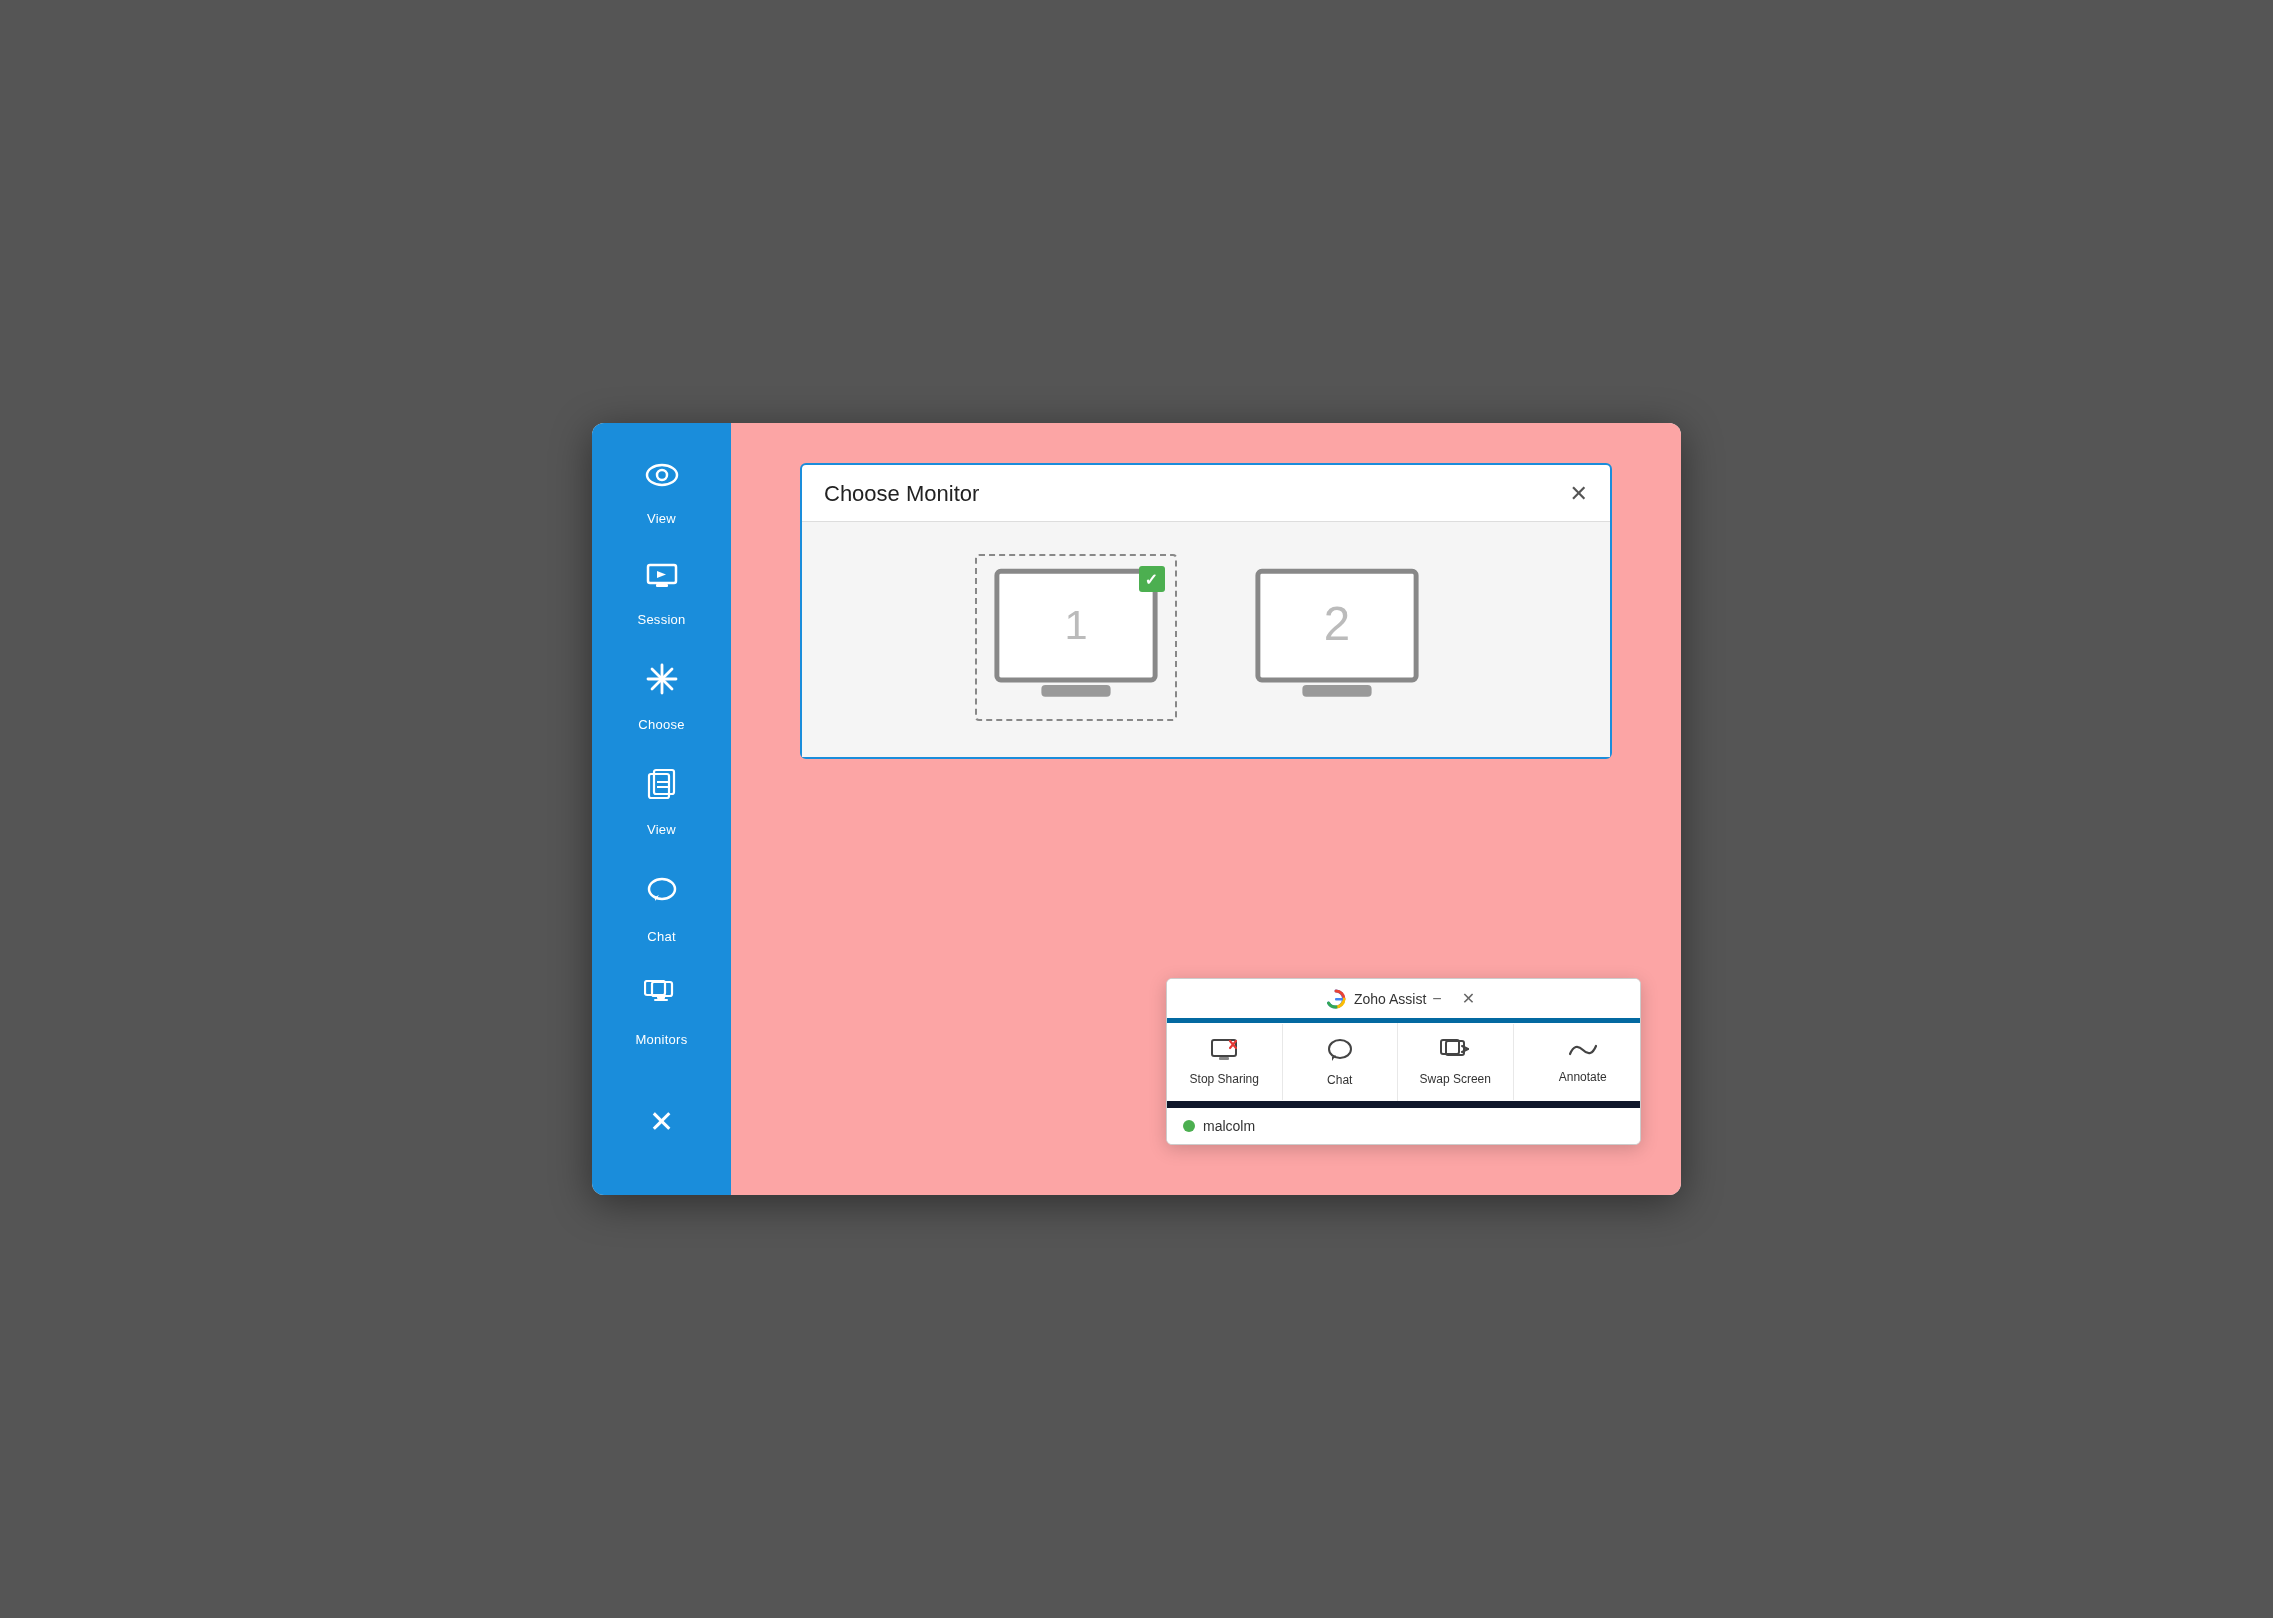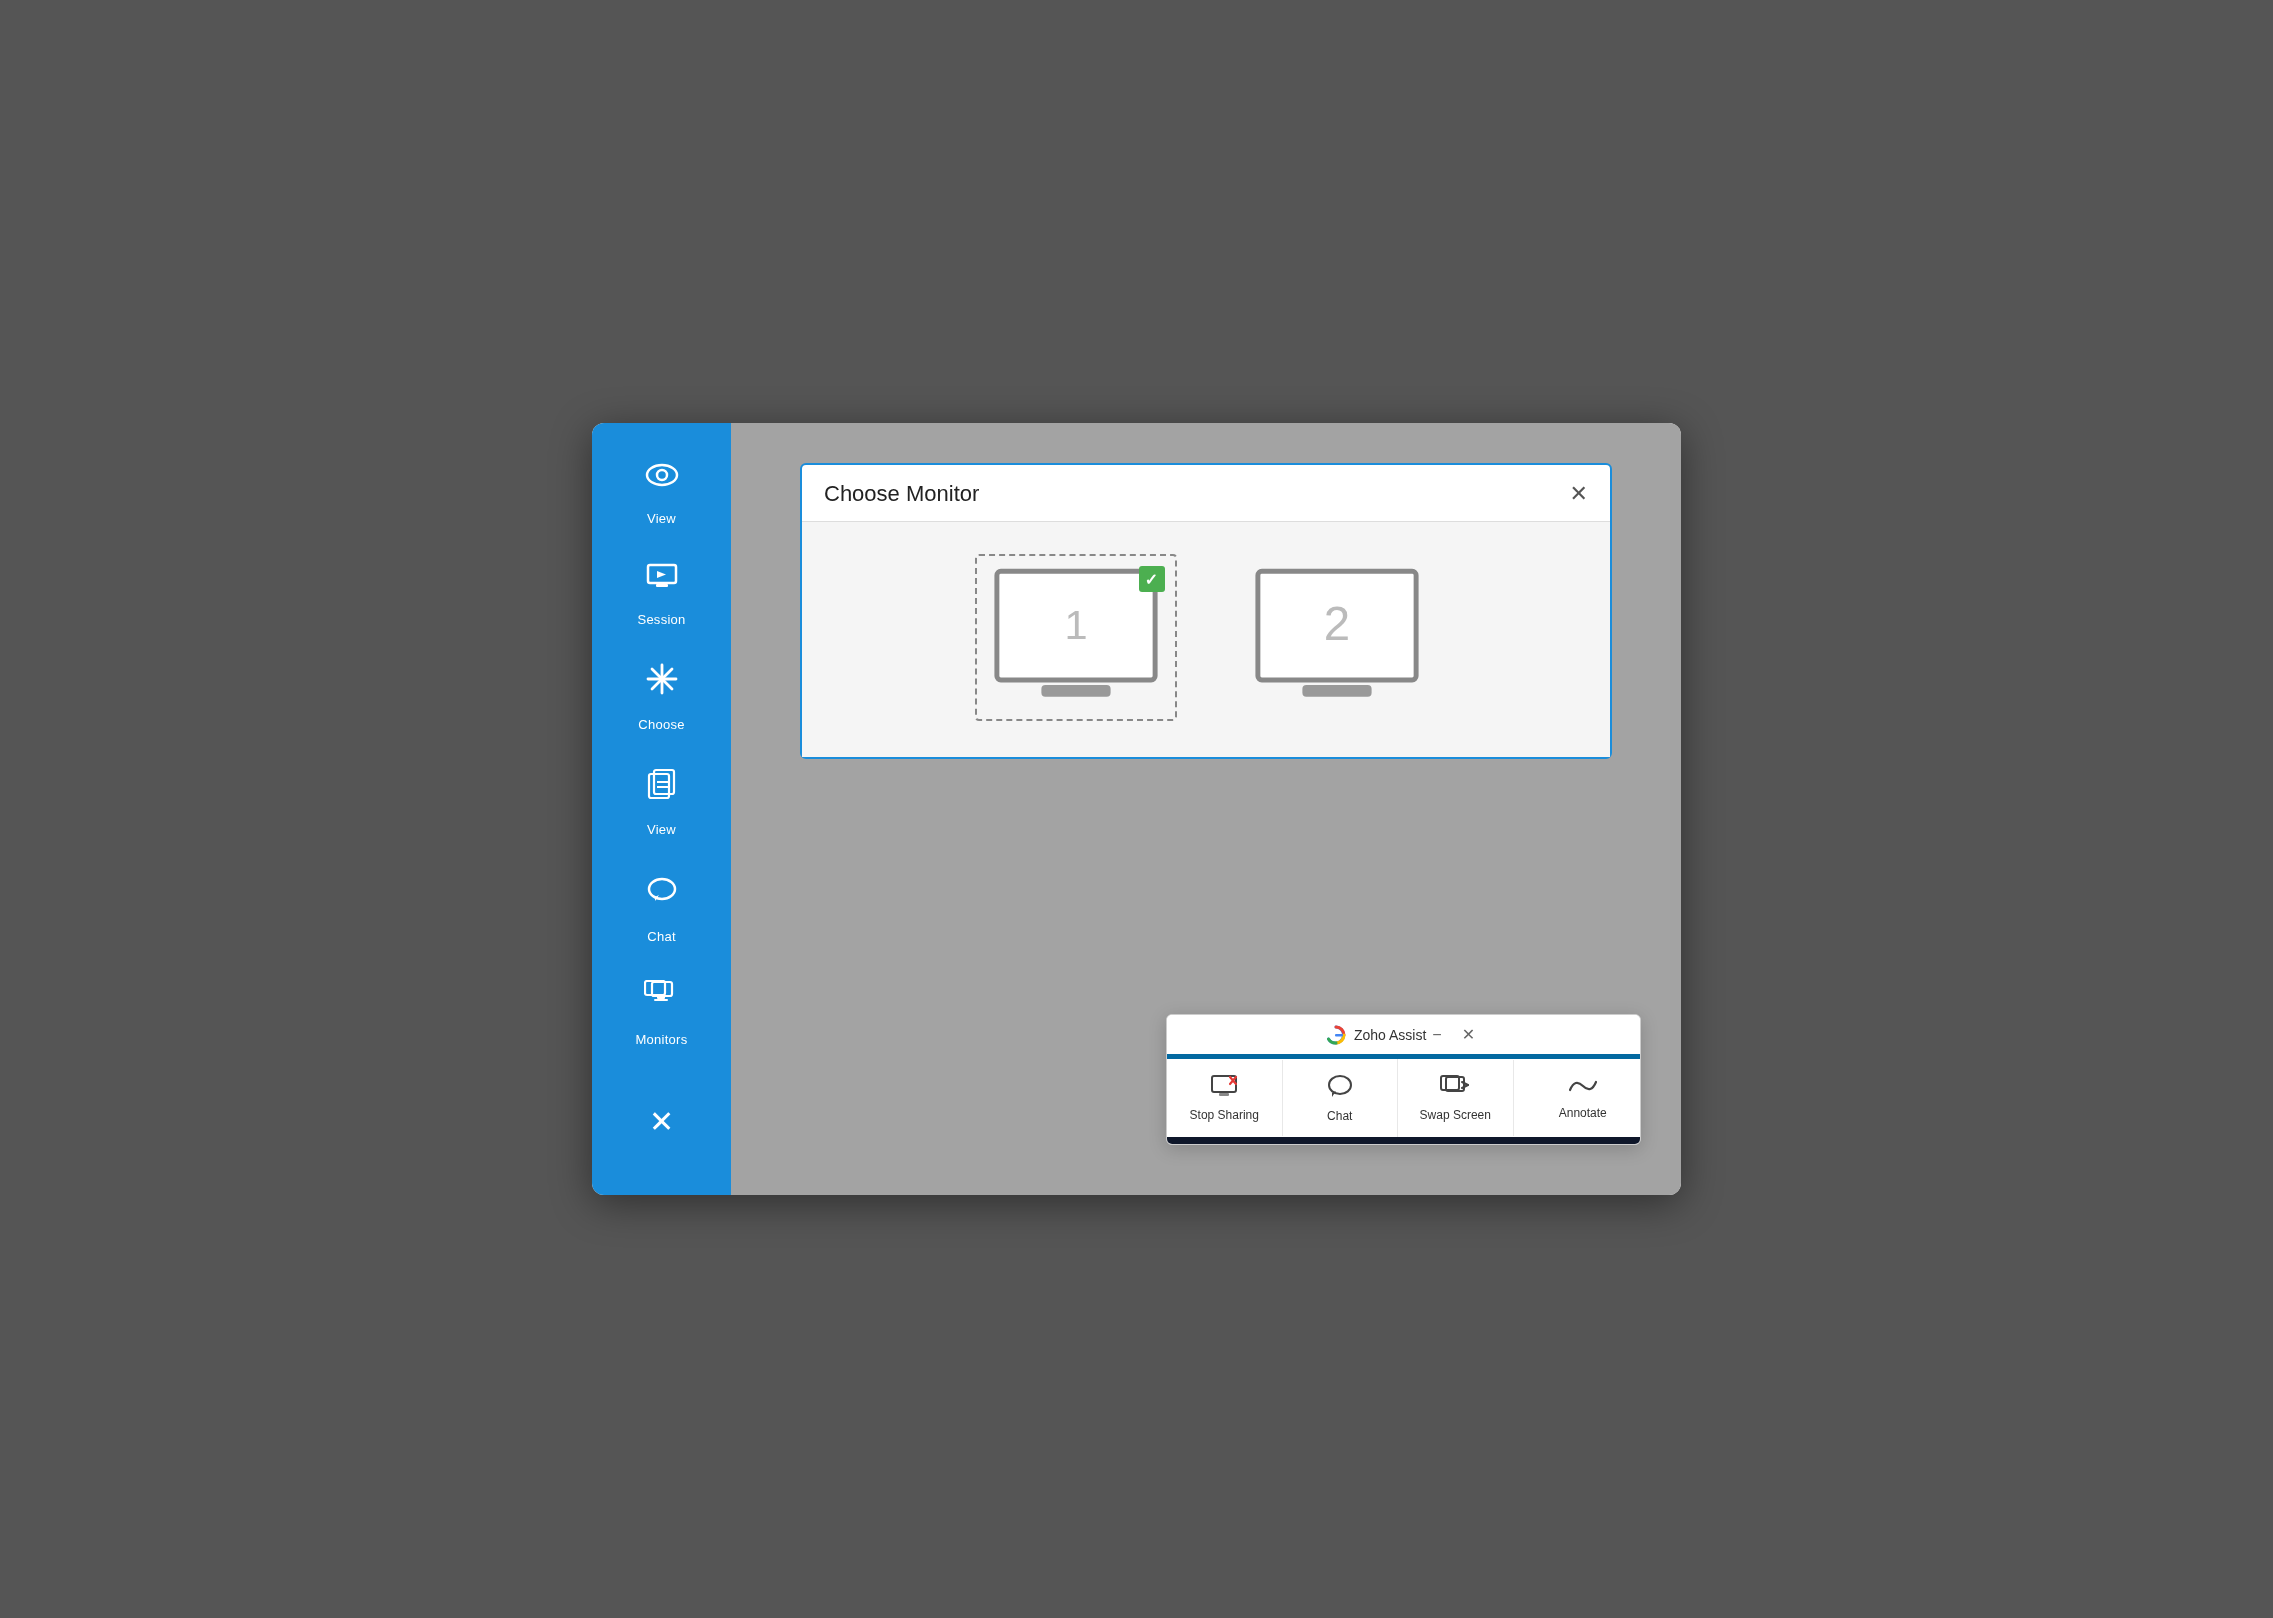--- a/index.html
+++ b/index.html
@@ -60,21 +60,21 @@
       cursor: pointer;
       width: 100%;
       display: flex;
       align-items: center;
       justify-content: center;
       padding: 16px 0;
     }
     
     .main-content {
       flex: 1;
-      background: #a3a3a3;
+      background: #fca5a5;
       position: relative;
       display: flex;
       flex-direction: column;
       padding: 30px;
     }
     
     .dialog {
       background: #fff;
       border: 2px solid #1a8ddb;
       border-radius: 6px;
@@ -420,16 +420,20 @@
 
         <button class="zoho-action-btn">
           <span class="zoho-action-icon">
             <svg width="30" height="20" viewBox="0 0 30 20" fill="none" xmlns="http://www.w3.org/2000/svg">
               <path d="M2 14 Q7 2 15 10 Q23 18 28 6" stroke="#444" stroke-width="2.2" fill="none" stroke-linecap="round"></path>
             </svg>
           </span>
           <span>Annotate</span>
         </button>
       </div>
+      <div class="zoho-user-row">
+        <div class="online-dot"></div>
+        <span class="zoho-username">malcolm</span>
+      </div>
     </div>
   </div>
 </div>
 
 
 </body></html>

